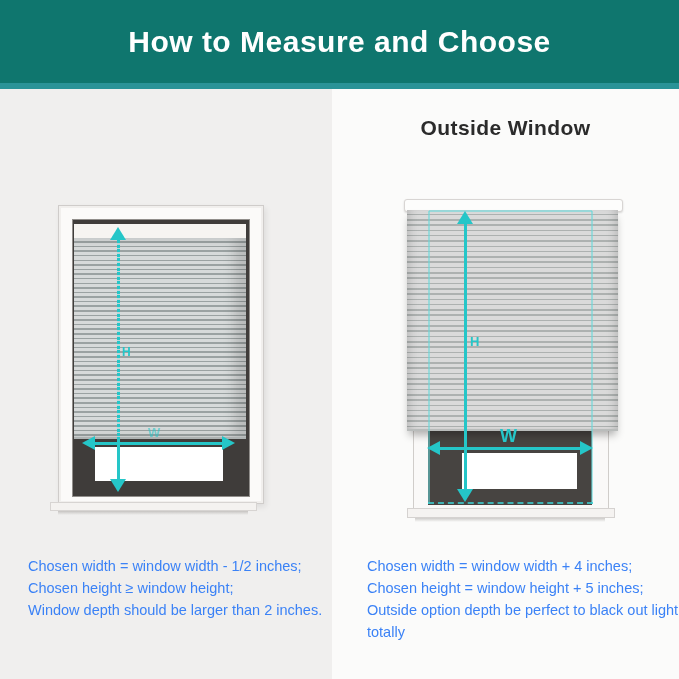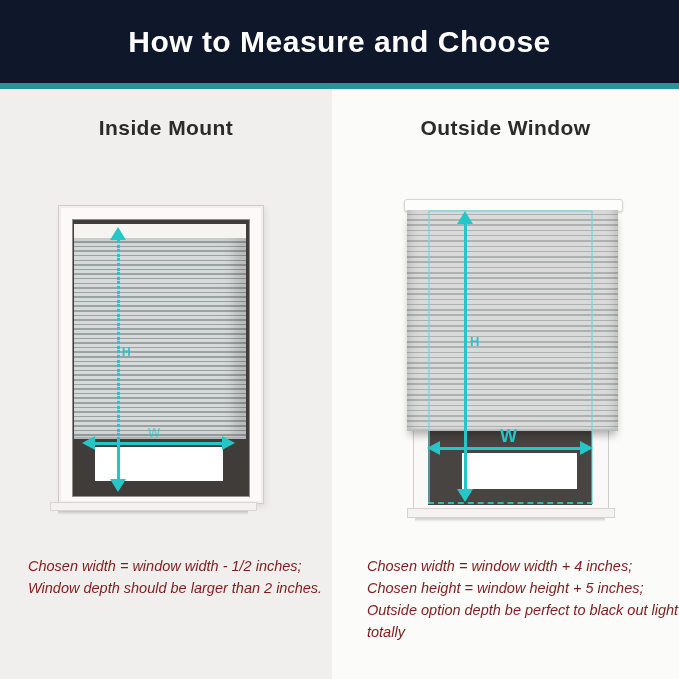--- a/index.html
+++ b/index.html
@@ -3,21 +3,21 @@
 <meta charset="utf-8">
 <style>
   html,body{margin:0;padding:0;background:#fff;}
   .page{
     position:relative;width:679px;height:679px;overflow:hidden;
     font-family:"Liberation Sans","DejaVu Sans",sans-serif;
     background:#fbfbfa;
   }
   .abs{position:absolute;}
   
-  .header{left:0;top:0;width:679px;height:83px;background:#0f172a;
+  .header{left:0;top:0;width:679px;height:83px;background:#0f766e;
     display:flex;align-items:center;justify-content:center;}
   .header-title{color:#ffffff;font-size:30px;font-weight:800;letter-spacing:.5px;}
   .accent-bar{left:0;top:83px;width:679px;height:6px;background:#2a9397;}
   .accent-glow{left:0;top:89px;width:679px;height:4px;background:#fdfefe;opacity:.8;}
   
   .panel-inside-bg{left:0;top:89px;width:332px;height:590px;background:#f0efee;}
   .panel-outside-bg{left:332px;top:89px;width:347px;height:590px;background:#fbfbfa;}
   .panel-heading{top:113px;height:30px;line-height:30px;text-align:center;
     font-size:21px;font-weight:700;color:#2b2b2b;letter-spacing:.4px;}
   .heading-inside{left:0;width:332px;}
@@ -54,39 +54,38 @@
   .line-v-dashed{width:3px;background:repeating-linear-gradient(180deg,#25c6c8 0 3.1px,rgba(37,198,200,.15) 3.1px 4.6px);}
   .tri{width:0;height:0;}
   .tri-up{border-left:8px solid transparent;border-right:8px solid transparent;border-bottom:13px solid #25c6c8;}
   .tri-down{border-left:8px solid transparent;border-right:8px solid transparent;border-top:13px solid #25c6c8;}
   .tri-left{border-top:7px solid transparent;border-bottom:7px solid transparent;border-right:13px solid #25c6c8;}
   .tri-right{border-top:7px solid transparent;border-bottom:7px solid transparent;border-left:13px solid #25c6c8;}
   .dim-label{color:#25c6c8;font-weight:700;}
   .guide{background:rgba(102,216,218,.55);}
   .guide-dashed{border-top:2px dashed rgba(60,205,208,.8);height:0;}
   
-  .instructions{top:555px;font-size:14.5px;line-height:22px;color:#7f1d1d;font-style:italic;}
+  .instructions{top:555px;font-size:14.5px;line-height:22px;color:#3b82f6;}
   .instructions-inside{left:28px;width:302px;}
   .instructions-outside{left:367px;width:330px;}
 </style>
 </head>
 <body>
 
 <div class="page">
 
   <div class="abs header">
     <div class="header-title">How to Measure and Choose</div>
   </div>
   <div class="abs accent-bar"></div>
   <div class="abs accent-glow"></div>
 
   <div class="abs panel-inside-bg"></div>
   <div class="abs panel-outside-bg"></div>
 
-  <div class="abs panel-heading heading-inside">Inside Mount</div>
   <div class="abs panel-heading heading-outside">Outside Window</div>
 
   <div class="abs wl-frame"></div>
   <div class="abs wl-opening"></div>
   <div class="abs wl-headrail"></div>
   <div class="abs wl-blind"></div>
   <div class="abs wl-glass"></div>
   <div class="abs wl-sill"></div>
   <div class="abs wl-sill-shadow"></div>
 
@@ -119,20 +118,21 @@
   <div class="abs tri tri-down" style="left:457px;top:489px;"></div>
   <div class="abs dim-label" style="left:470px;top:334px;font-size:13px;">H</div>
 
   <div class="abs tri tri-left" style="left:427px;top:441px;"></div>
   <div class="abs cyan line-h" style="left:438px;top:447px;width:144px;"></div>
   <div class="abs tri tri-right" style="left:580px;top:441px;"></div>
   <div class="abs dim-label" style="left:500px;top:426px;font-size:18px;">W</div>
 
   <div class="abs instructions instructions-inside">
     <div>Chosen width = window width - 1/2 inches;</div>
+    <div>Chosen height ≥ window height;</div>
     <div>Window depth should be larger than 2 inches.</div>
   </div>
   <div class="abs instructions instructions-outside">
     <div>Chosen width = window width + 4 inches;</div>
     <div>Chosen height = window height + 5 inches;</div>
     <div>Outside option depth be perfect to black out light totally</div>
   </div>
 
 </div>
 

